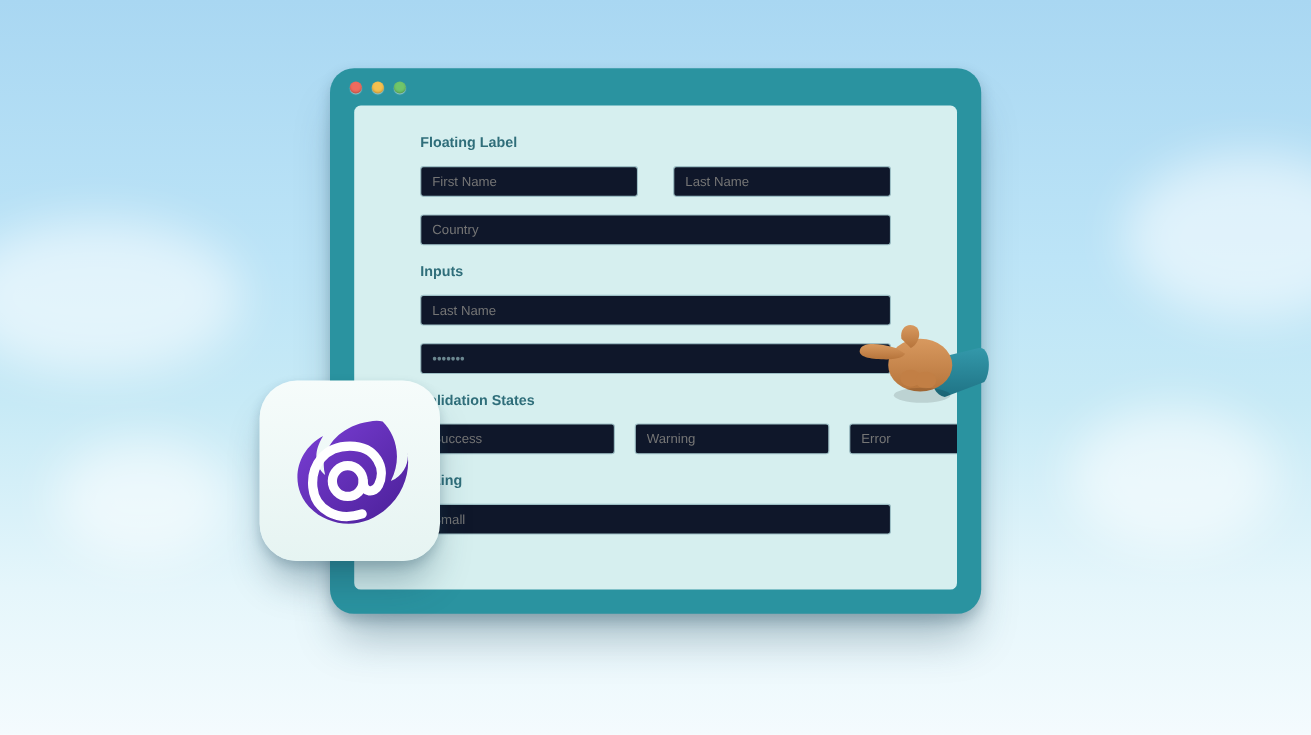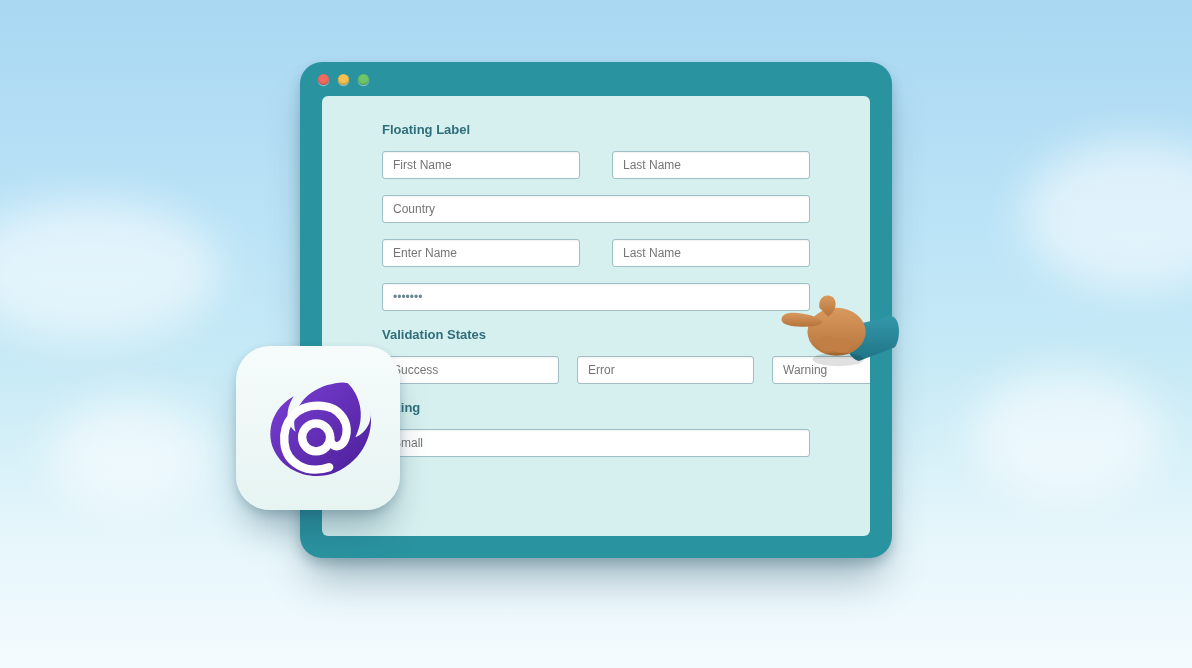--- a/index.html
+++ b/index.html
@@ -59,21 +59,21 @@
     margin: 10px 0 14px;
   }
   .section-title.first { margin-top: 4px; }
 
   .row   { display:flex; gap: 32px; margin-bottom: 16px; }
   .row3  { display:flex; gap: 18px; margin-bottom: 16px; }
 
   .field {
     flex: 1 1 0;
     height: 28px;
-    background: #ffffff;
+    background: #0f172a;
     border: 1px solid #9dbfc5;
     border-radius: 3px;
     font-size: 12px;
     color: #6b8790;
     padding: 0 10px;
     outline: none;
     box-shadow: inset 0 1px 2px rgba(0,0,0,.06);
   }
   .field.full { flex: 1 1 100%; }
   .row3 .field { flex: 1 1 0; }
@@ -116,33 +116,33 @@
 
     <div class="section-title first">Floating Label</div>
     <div class="row">
       <input class="field" placeholder="First Name" style="">
       <input class="field" placeholder="Last Name" style="">
     </div>
     <div class="row">
       <input class="field full" placeholder="Country" style="">
     </div>
 
-    <div class="row">
-      <input class="field" placeholder="Enter Name" style="">
+    <div class="section-title">Inputs</div>
+    <div class="row">
       <input class="field" placeholder="Last Name" style="">
     </div>
     <div class="row">
       <input class="field" value="•••••••" style="">
     </div>
 
     <div class="section-title">Validation States</div>
     <div class="row3">
       <input class="field" placeholder="Success" style="">
+      <input class="field" placeholder="Warning" style="">
       <input class="field" placeholder="Error" style="">
-      <input class="field" placeholder="Warning" style="">
     </div>
 
     <div class="section-title">Sizing</div>
     <div class="row">
       <input class="field" placeholder="Small" style="">
     </div>
 
   </div>
 </div>
 

